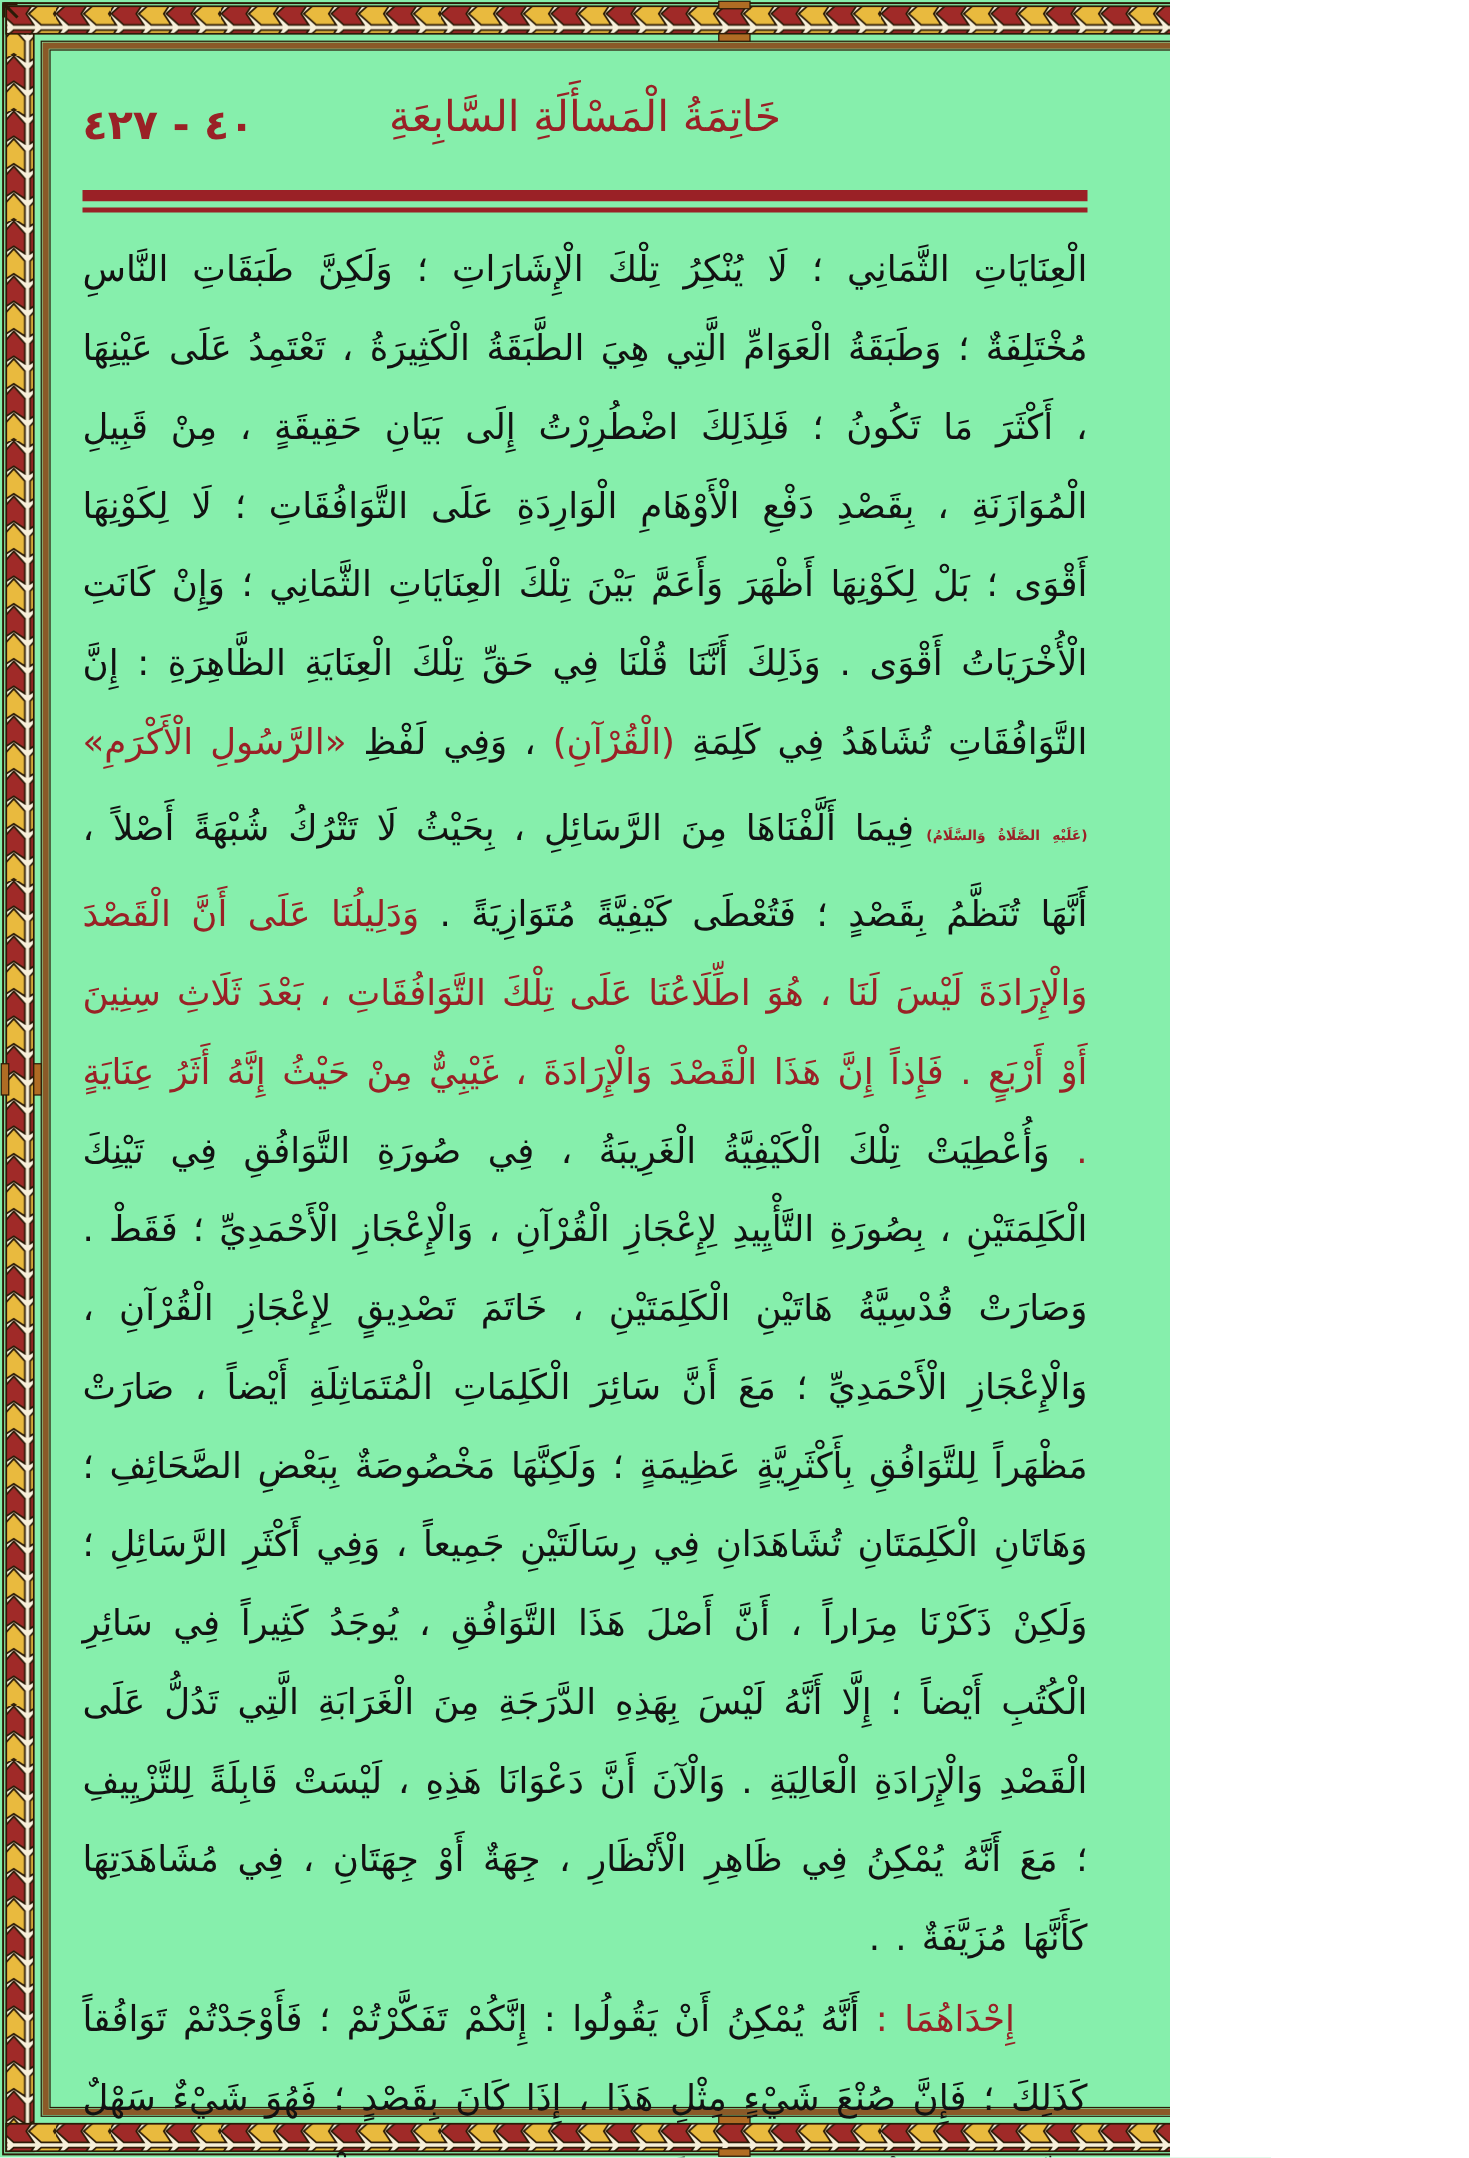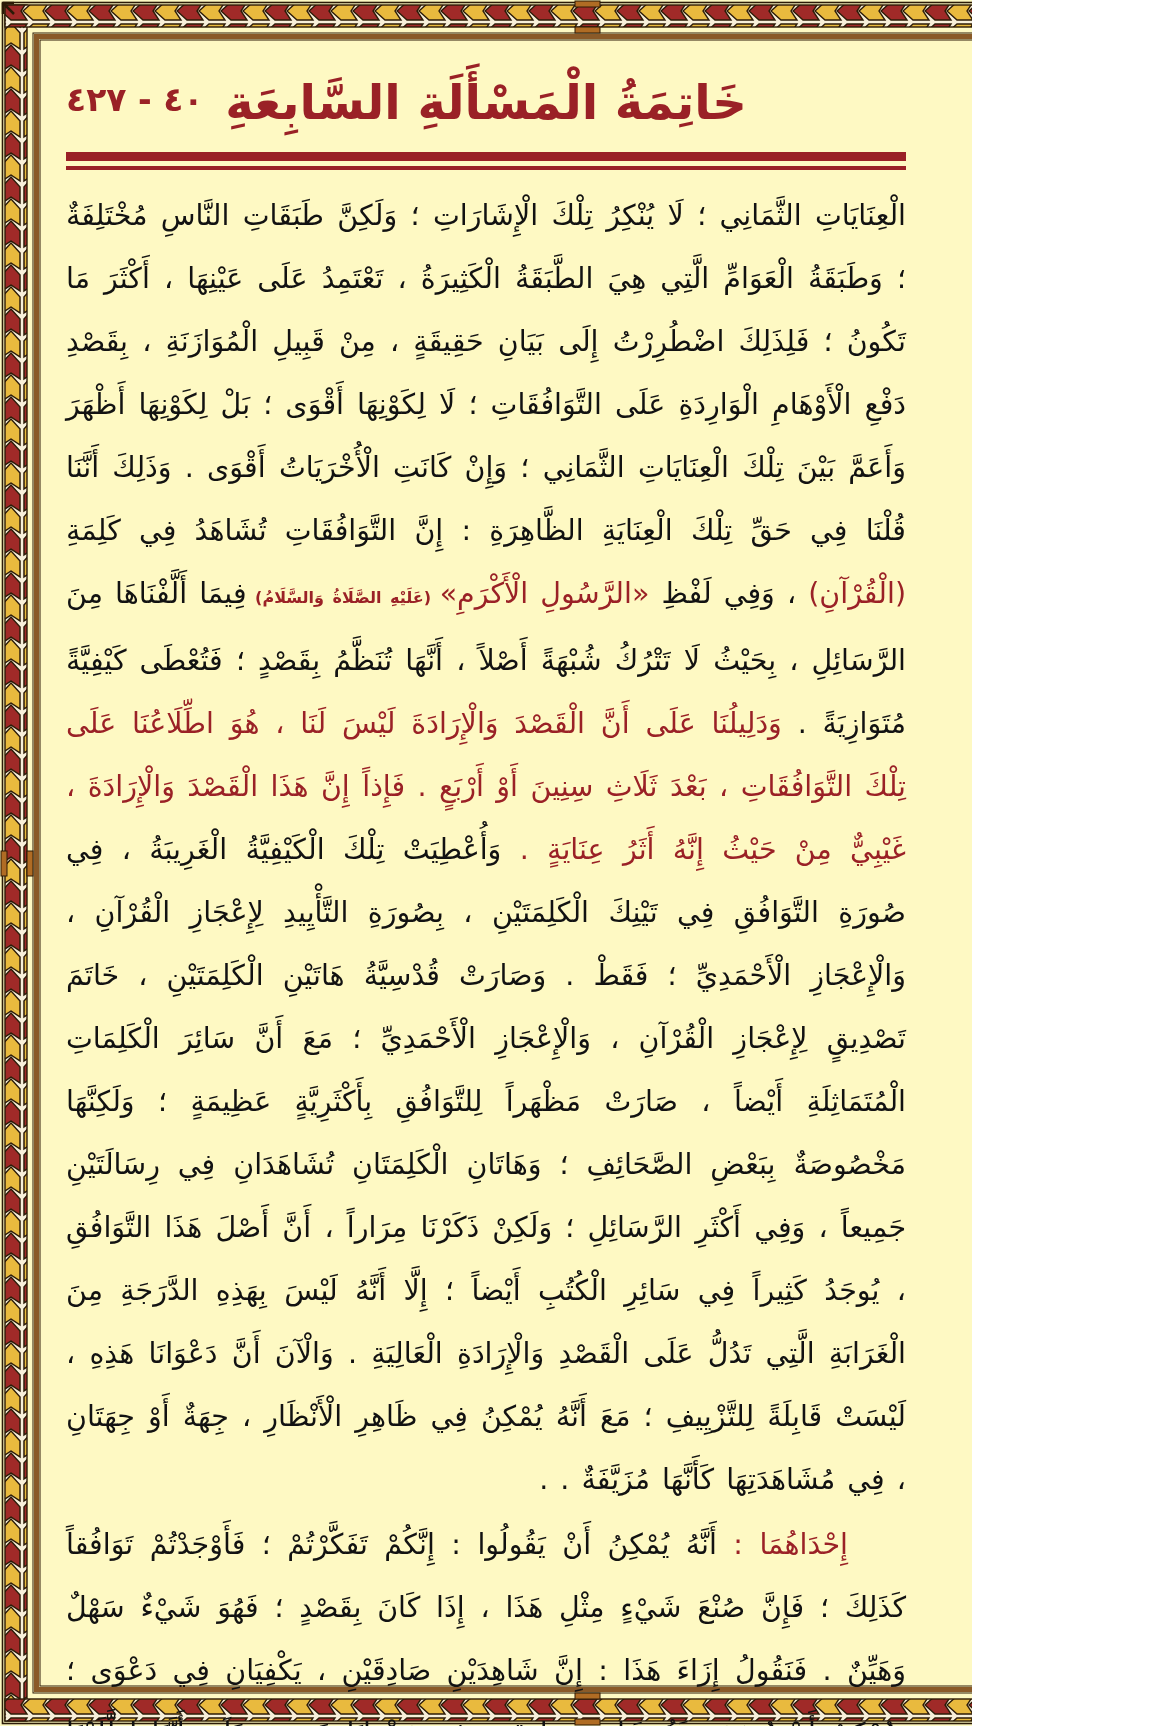--- a/index.html
+++ b/index.html
@@ -1,22 +1,21 @@
 <!DOCTYPE html>
 <html><head>
 <meta charset="utf-8">
 <style>
   html,body{margin:0;padding:0;background:#ffffff;}
   .page{
     position:relative;
     width:936px;height:1726px;
-    background:#fef9c3;
+    background:#86efac;
     font-family:"DejaVu Sans", sans-serif;
     overflow:hidden;
-    padding-left:36px;
   }
   .frame{position:absolute;inset:0;pointer-events:none;}
   .content{
     position:absolute;
     top:44px;left:66px;right:66px;bottom:48px;
     direction:rtl;
   }
   .header{
     position:relative;
     height:62px;
@@ -29,42 +28,42 @@
     color:var(--accent);
     font-size:33px;
     font-weight:bold;
     letter-spacing:1px;
   }
   .title{
     position:absolute;
     left:0;right:0;top:0;
     text-align:center;
     color:var(--accent);
-    font-size:48px;
-    font-weight:bold;
+    font-size:34px;
+    font-weight:normal;
   }
   .rules{margin-top:16px;}
   .rule-thick{height:9px;background:var(--accent);}
   .rule-thin{height:4px;background:var(--accent);margin-top:5px;}
   .body-text{
     margin-top:14px;
     color:#121212;
     font-size:28.5px;
     line-height:63px;
     text-align:justify;
     word-spacing:3px;
   }
   .body-text p{margin:0;padding:0;}
   .body-text p.indent{text-indent:58px;margin-top:2px;}
   .body-text .red,
   .body-text .red-lead{color:var(--accent);font-weight:normal;}
   .body-text .black{color:#121212;margin-top:14px;}
   .body-text .red-small{
     color:var(--accent);
-    font-size:16px;
+    font-size:11px;
     font-weight:bold;
   }
 </style>
 </head>
 <body>
 
 <div class="page" style="--accent: #9a2126;">
 
   <svg class="frame" width="1175" height="1726" viewBox="0 0 1175 1726" xmlns="http://www.w3.org/2000/svg">
     <defs>

